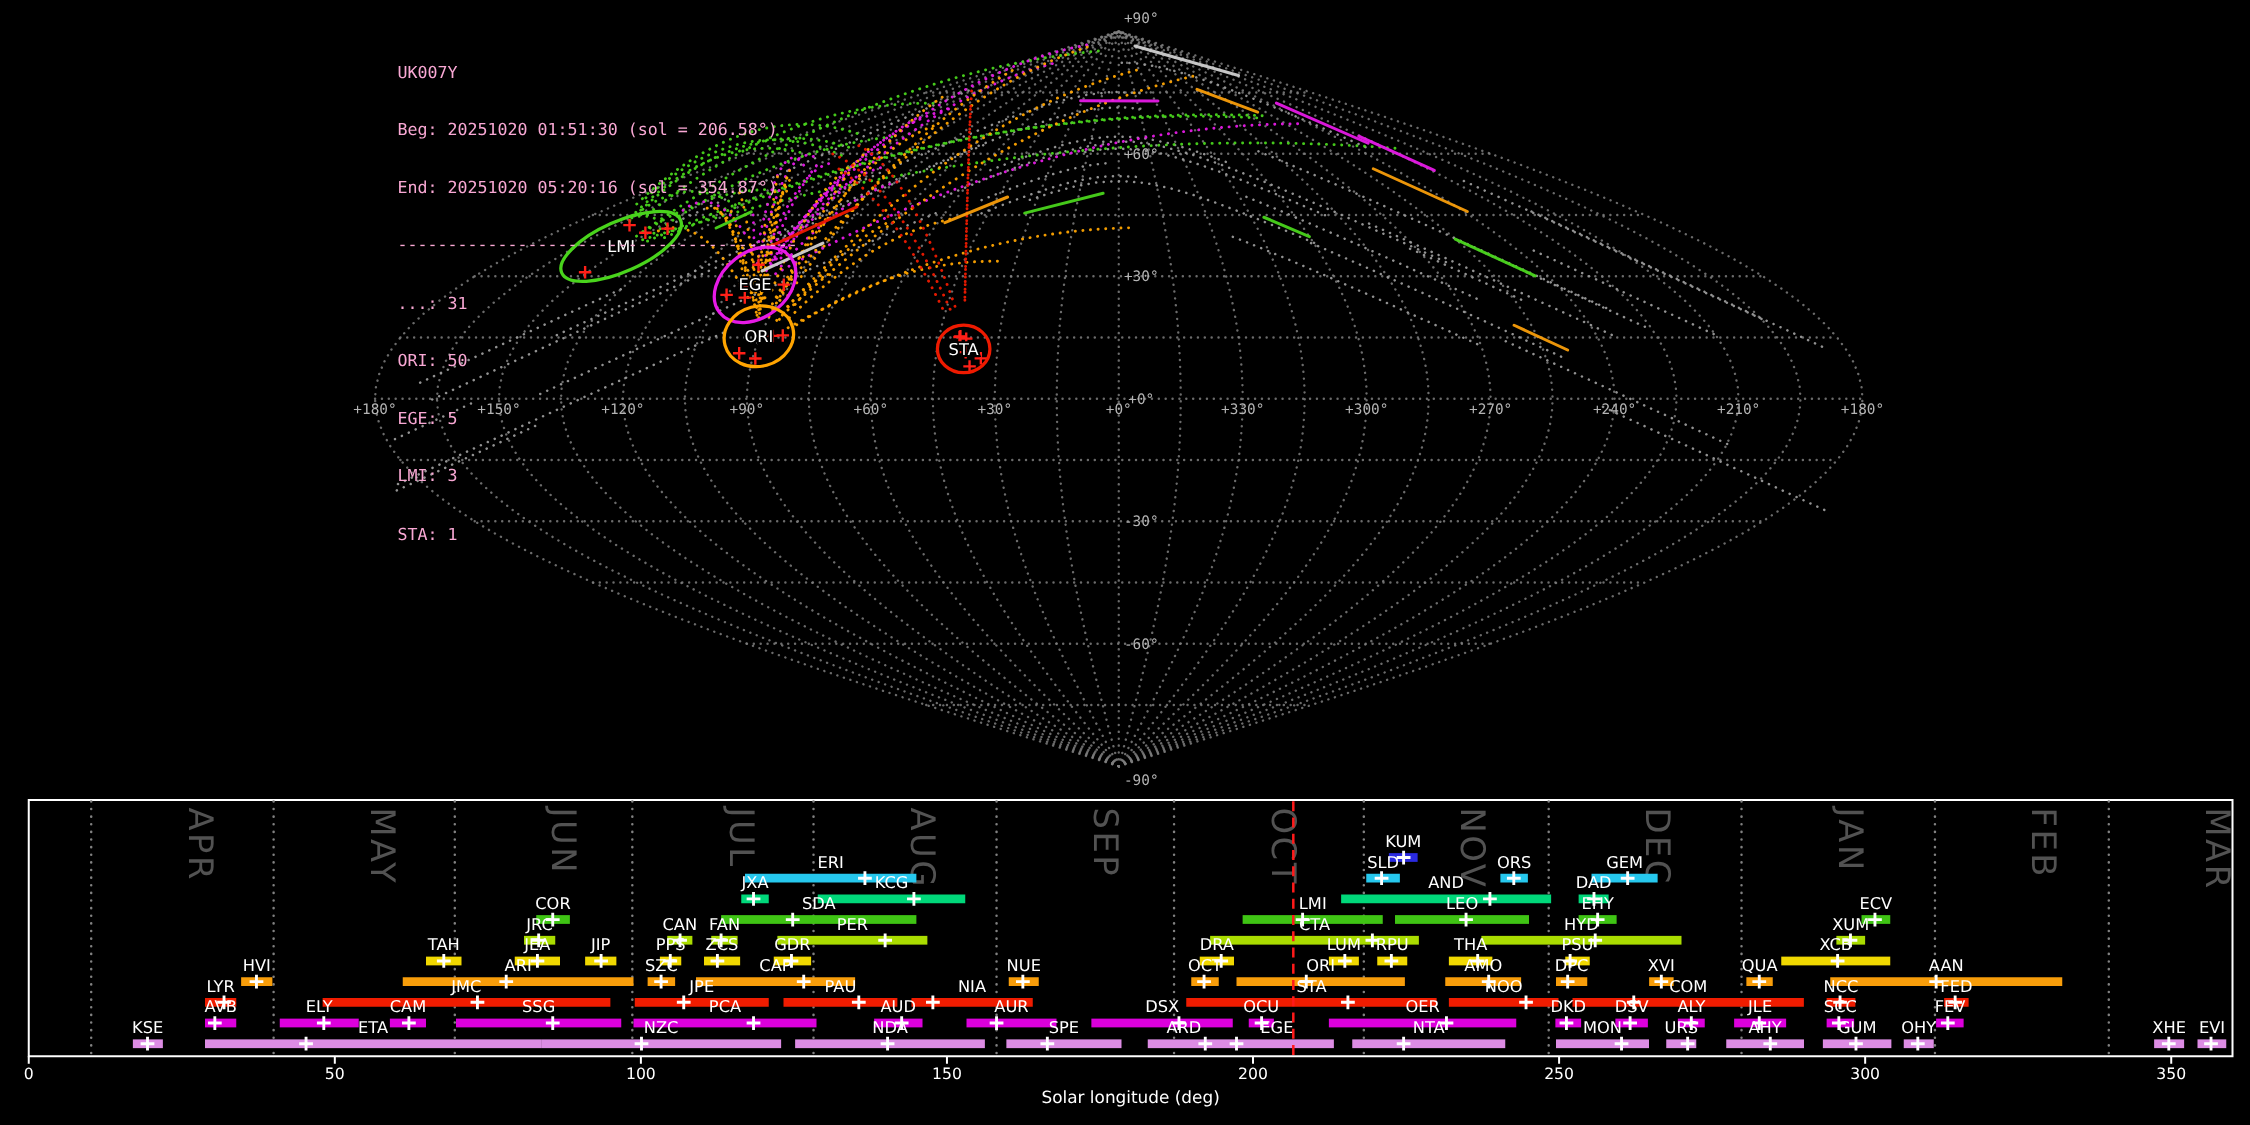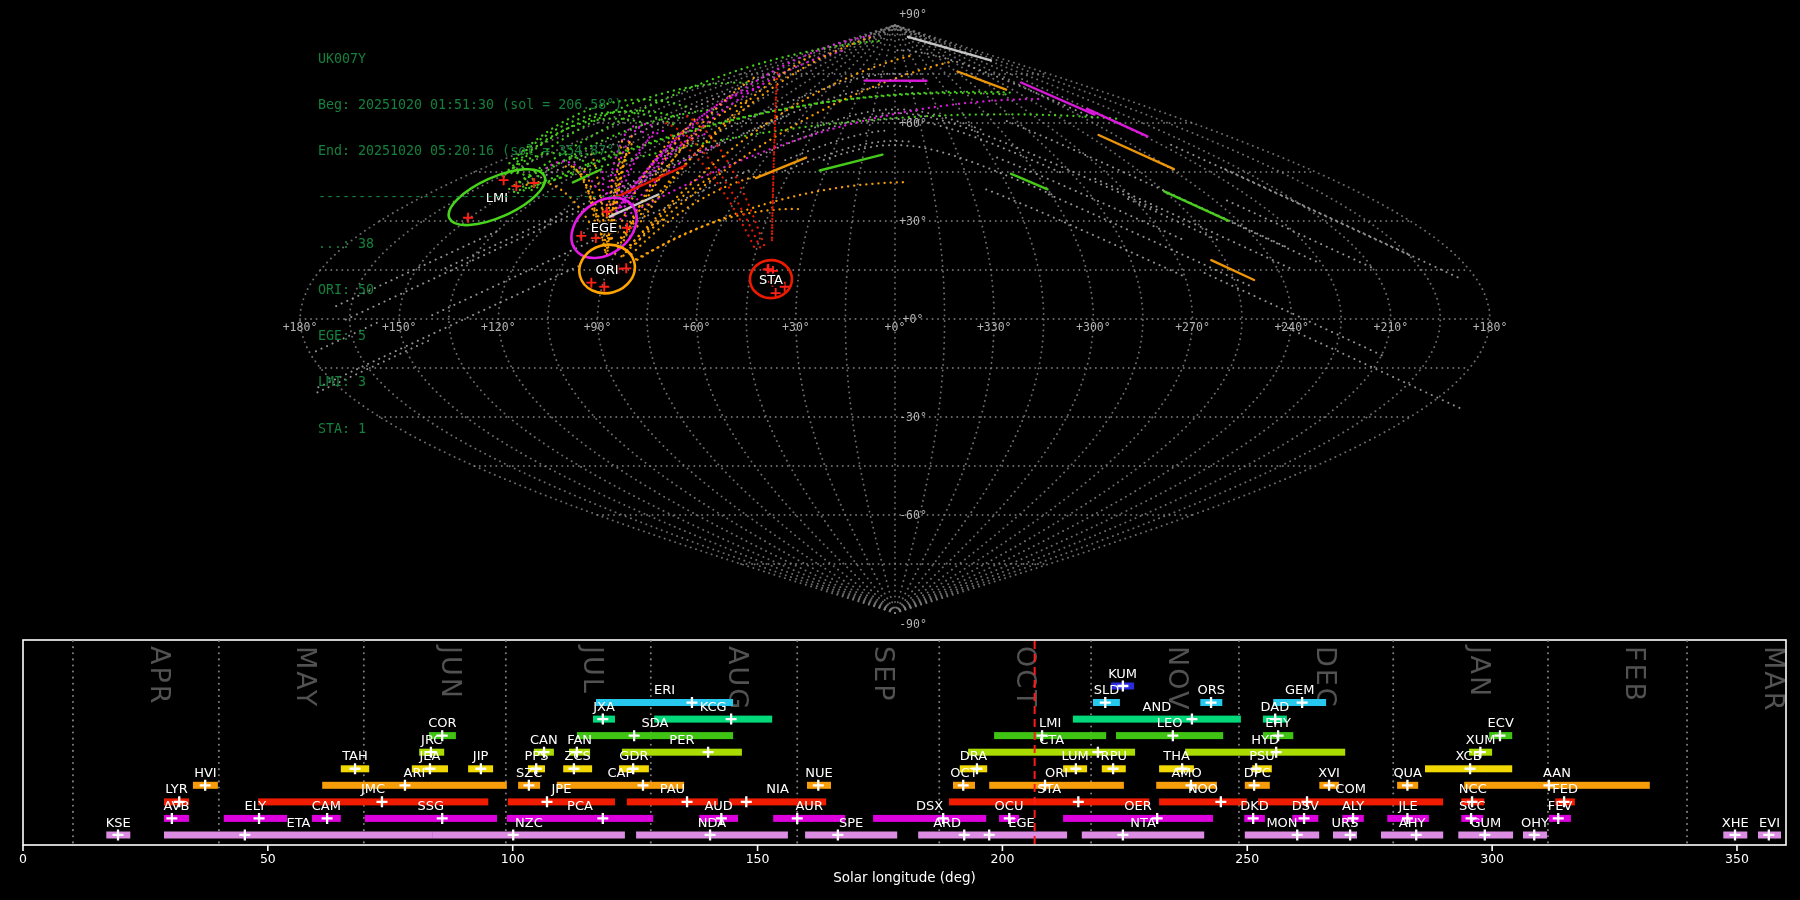--- a/index.html
+++ b/index.html
@@ -1,32 +1,32 @@
 <!DOCTYPE html>
 <html><head>
 <meta charset="utf-8">
 <style>
   html,body{margin:0;padding:0;background:#000;}
   .stage{position:relative;width:1800px;height:900px;background:#000;overflow:hidden;
          font-family:"DejaVu Sans",sans-serif;}
-  .hdr{position:absolute;left:318px;top:20px;color:#15803d;
+  .hdr{position:absolute;left:318px;top:20px;color:#f9a8d4;
        font-family:"DejaVu Sans Mono",monospace;font-size:13.3px;line-height:15.4px;
        white-space:pre;z-index:5;}
   svg text{user-select:none;}
 </style>
 </head>
 <body>
 
 <div class="stage">
   <div class="hdr">
     <div>UK007Y</div>
     <div>Beg: 20251020 01:51:30 (sol = 206.58°)</div>
     <div>End: 20251020 05:20:16 (sol = 354.87°)</div>
     <div>----------------------------------------</div>
-    <div>...: 38</div>
+    <div>...: 31</div>
     <div>ORI: 50</div>
     <div>EGE: 5</div>
     <div>LMI: 3</div>
     <div>STA: 1</div>
   </div>
   <svg id="plot" width="1800" height="900" viewBox="0 0 1800 900">
       <g>
         <line x1="741.0026681640002" y1="564.0025" x2="1048.9973318359998" y2="564.0025" stroke="#7e7e7e" stroke-width="1.9" stroke-dasharray="0.1 5.4" stroke-linecap="round" opacity="0.85"></line>
         <line x1="597.5" y1="515.002" x2="1192.5" y2="515.002" stroke="#7e7e7e" stroke-width="1.9" stroke-dasharray="0.1 5.4" stroke-linecap="round" opacity="0.85"></line>
         <line x1="474.2714651940042" y1="466.0015" x2="1315.7285348059959" y2="466.0015" stroke="#7e7e7e" stroke-width="1.9" stroke-dasharray="0.1 5.4" stroke-linecap="round" opacity="0.85"></line>

